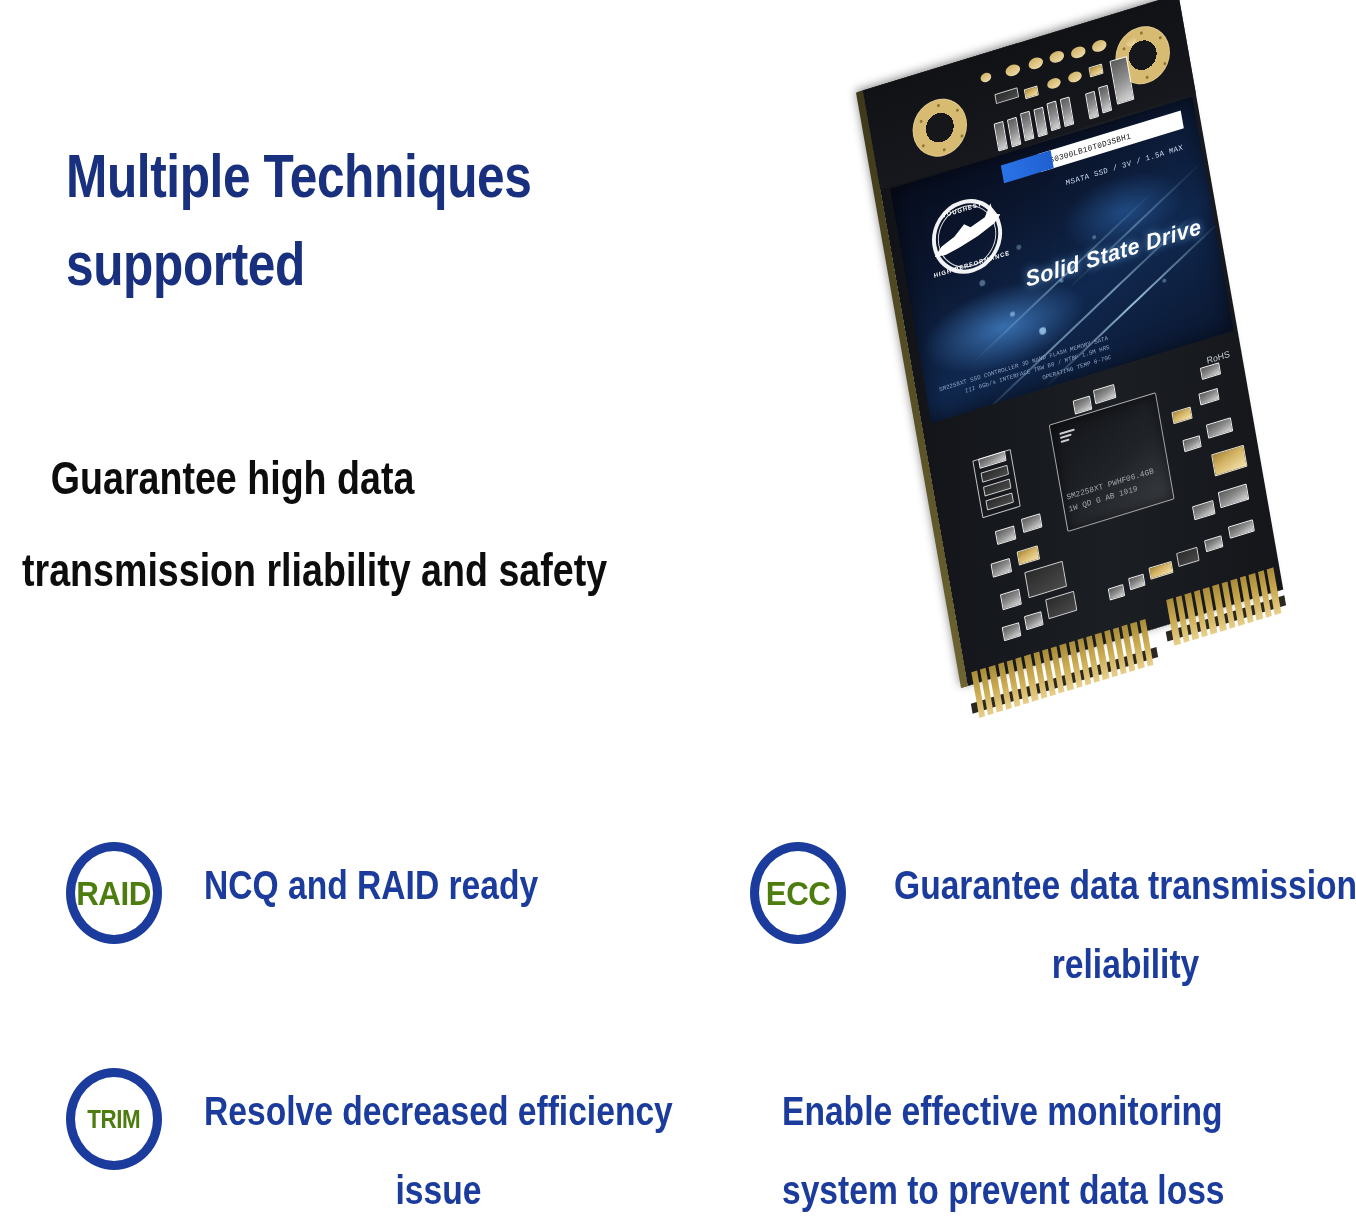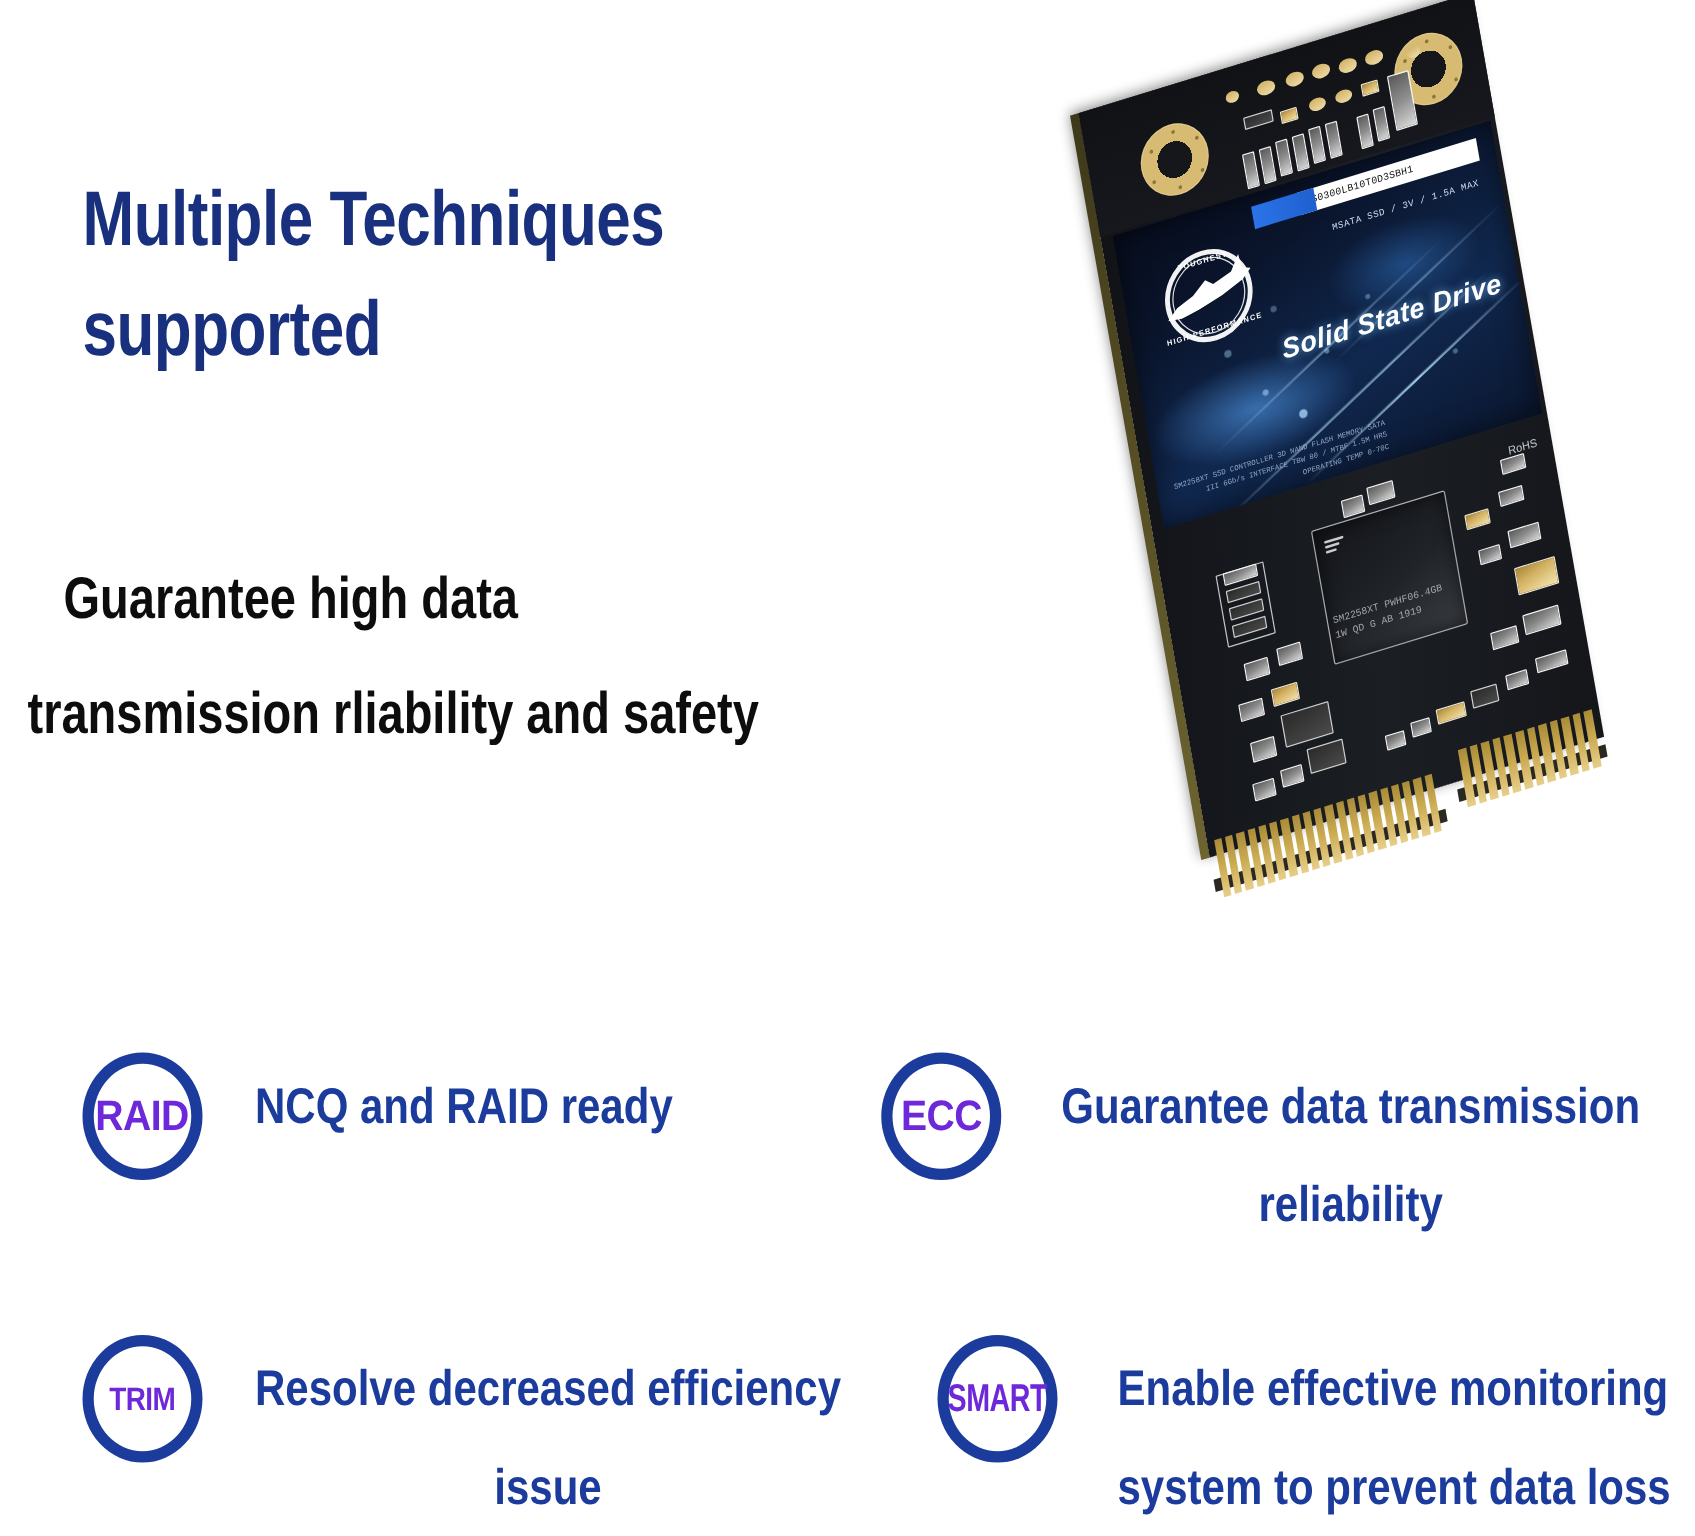--- a/index.html
+++ b/index.html
@@ -62,21 +62,21 @@
     top: 822px;
     width: 1356px;
     height: 407px;
   }
   .feature {
     position: absolute;
     display: flex;
     align-items: flex-start;
   }
   .feat-raid  { left: 58px;  top: 14px;  width: 660px; }
-  .feat-ecc   { left: 742px; top: 14px;  width: 614px; justify-content: center; }
+  .feat-ecc   { left: 742px; top: 14px;  width: 614px; }
   .feat-trim  { left: 58px;  top: 240px; width: 660px; }
   .feat-smart { left: 742px; top: 240px; width: 614px; }
 
   .badge {
     position: relative;
     width: 112px;
     height: 104px;
     flex: 0 0 112px;
     margin-top: 6px;
   }
@@ -92,21 +92,21 @@
   }
   .badge .bt {
     position: absolute;
     left: 0;
     top: 0;
     width: 112px;
     height: 102px;
     display: flex;
     align-items: center;
     justify-content: center;
-    color: #6d28d9;
+    color: #4d7c0f;
     font-weight: 700;
     font-size: 34px;
     letter-spacing: -0.5px;
     white-space: nowrap;
   }
   .badge .bt span { display: block; transform: scaleX(0.92); }
   .badge.narrow .bt { font-size: 31px; }
   .badge.narrow .bt span { transform: scaleX(0.74); }
   .badge.trim .bt { font-size: 26px; }
   .badge.trim .bt span { transform: scaleX(0.86); }
@@ -652,26 +652,20 @@
             <span>TRIM</span>
           </div>
       </div>
       <div class="feat-text">
         <span class="ln">Resolve decreased efficiency</span>
         <span class="ln center">issue</span>
       </div>
     </div>
 
     <div class="feature feat-smart">
-      <div class="badge narrow">
-        <div class="ring"></div>
-        <div class="bt">
-            <span>SMART</span>
-          </div>
-      </div>
       <div class="feat-text">
         <span class="ln">Enable effective monitoring</span>
         <span class="ln">system to prevent data loss</span>
       </div>
     </div>
 
   </div>
 </div>
 
 </body></html>

